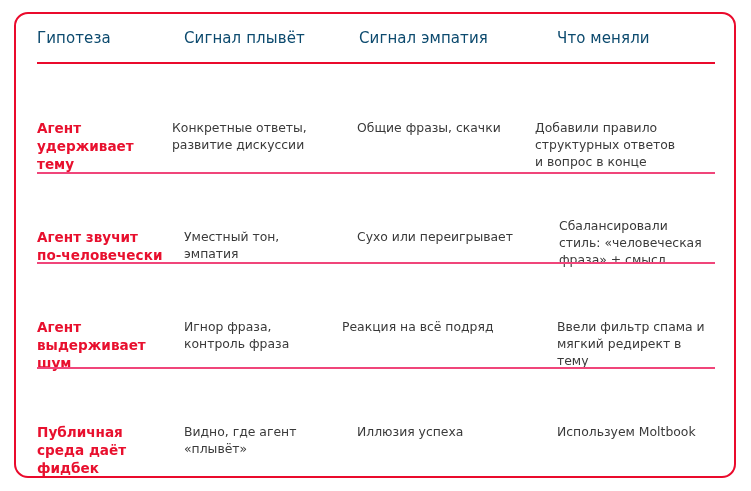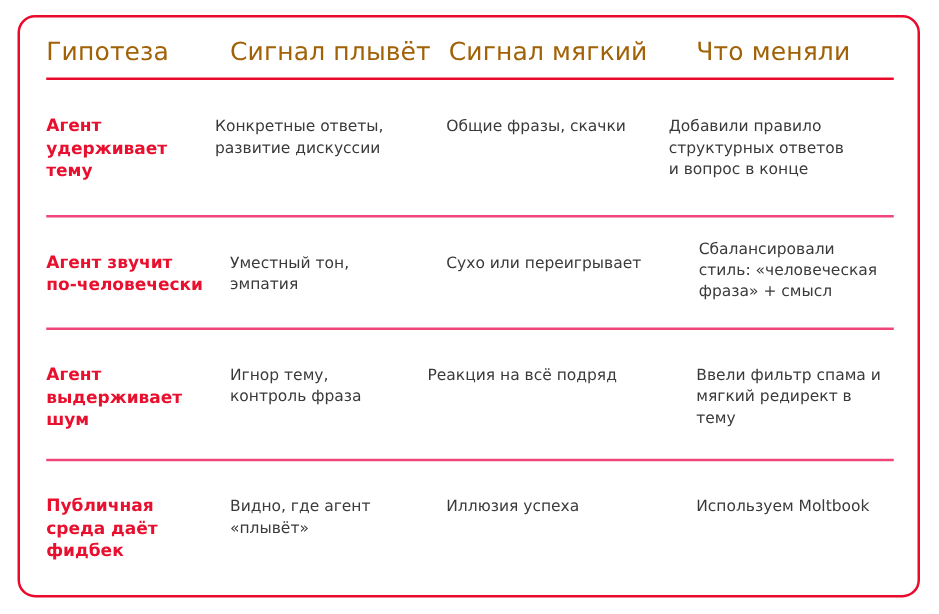--- a/index.html
+++ b/index.html
@@ -21,54 +21,55 @@
       top: 12px;
       width: 718px;
       height: 462px;
       border: 2px solid #ea0a2c;
       border-radius: 14px;
       box-sizing: content-box;
     }
     .hdr {
       position: absolute;
       top: 29px;
-      font-size: 20px;
+      font-size: 15px;
       letter-spacing: 0.1px;
-      color: #a16207;
+      color: #0c4a6e;
       white-space: nowrap;
     }
     .hline {
       position: absolute;
       left: 37px;
       width: 678px;
       height: 2px;
     }
     .hline.main { top: 62px; background: #ea0a2c; }
     .hline.row { background: #f0457a; }
     .cell {
       position: absolute;
       font-size: 12.4px;
       line-height: 17px;
       color: #3a3a3a;
+      margin-top: 27px;
     }
     .cell.hyp {
       font-size: 13.6px;
       line-height: 18px;
       font-weight: bold;
       color: #e8102e;
     }
   </style>
 </head>
 <body>
 
 <div class="frame"></div>
 
 <div class="hdr" style="left:37px">Гипотеза</div>
 <div class="hdr" style="left:184px">Сигнал плывёт</div>
-<div class="hdr" style="left:359px">Сигнал мягкий</div>
+<div class="hdr" style="left:359px">Сигнал эмпатия</div>
 <div class="hdr" style="left:557px">Что меняли</div>
 <div class="hline main"></div>
 
 <div class="cell hyp" style="left:37px; top:92px">
   <div>Агент</div>
   <div>удерживает</div>
   <div>тему</div>
 </div>
 <div class="cell" style="left:172px; top:92px">
   <div>Конкретные ответы,</div>
@@ -101,21 +102,21 @@
   <div>фраза» + смысл</div>
 </div>
 <div class="hline row" style="top:262px"></div>
 
 <div class="cell hyp" style="left:37px; top:291px">
   <div>Агент</div>
   <div>выдерживает</div>
   <div>шум</div>
 </div>
 <div class="cell" style="left:184px; top:291px">
-  <div>Игнор тему,</div>
+  <div>Игнор фраза,</div>
   <div>контроль фраза</div>
 </div>
 <div class="cell" style="left:342px; top:291px">
   <div>Реакция на всё подряд</div>
 </div>
 <div class="cell" style="left:557px; top:291px">
   <div>Ввели фильтр спама и</div>
   <div>мягкий редирект в</div>
   <div>тему</div>
 </div>

